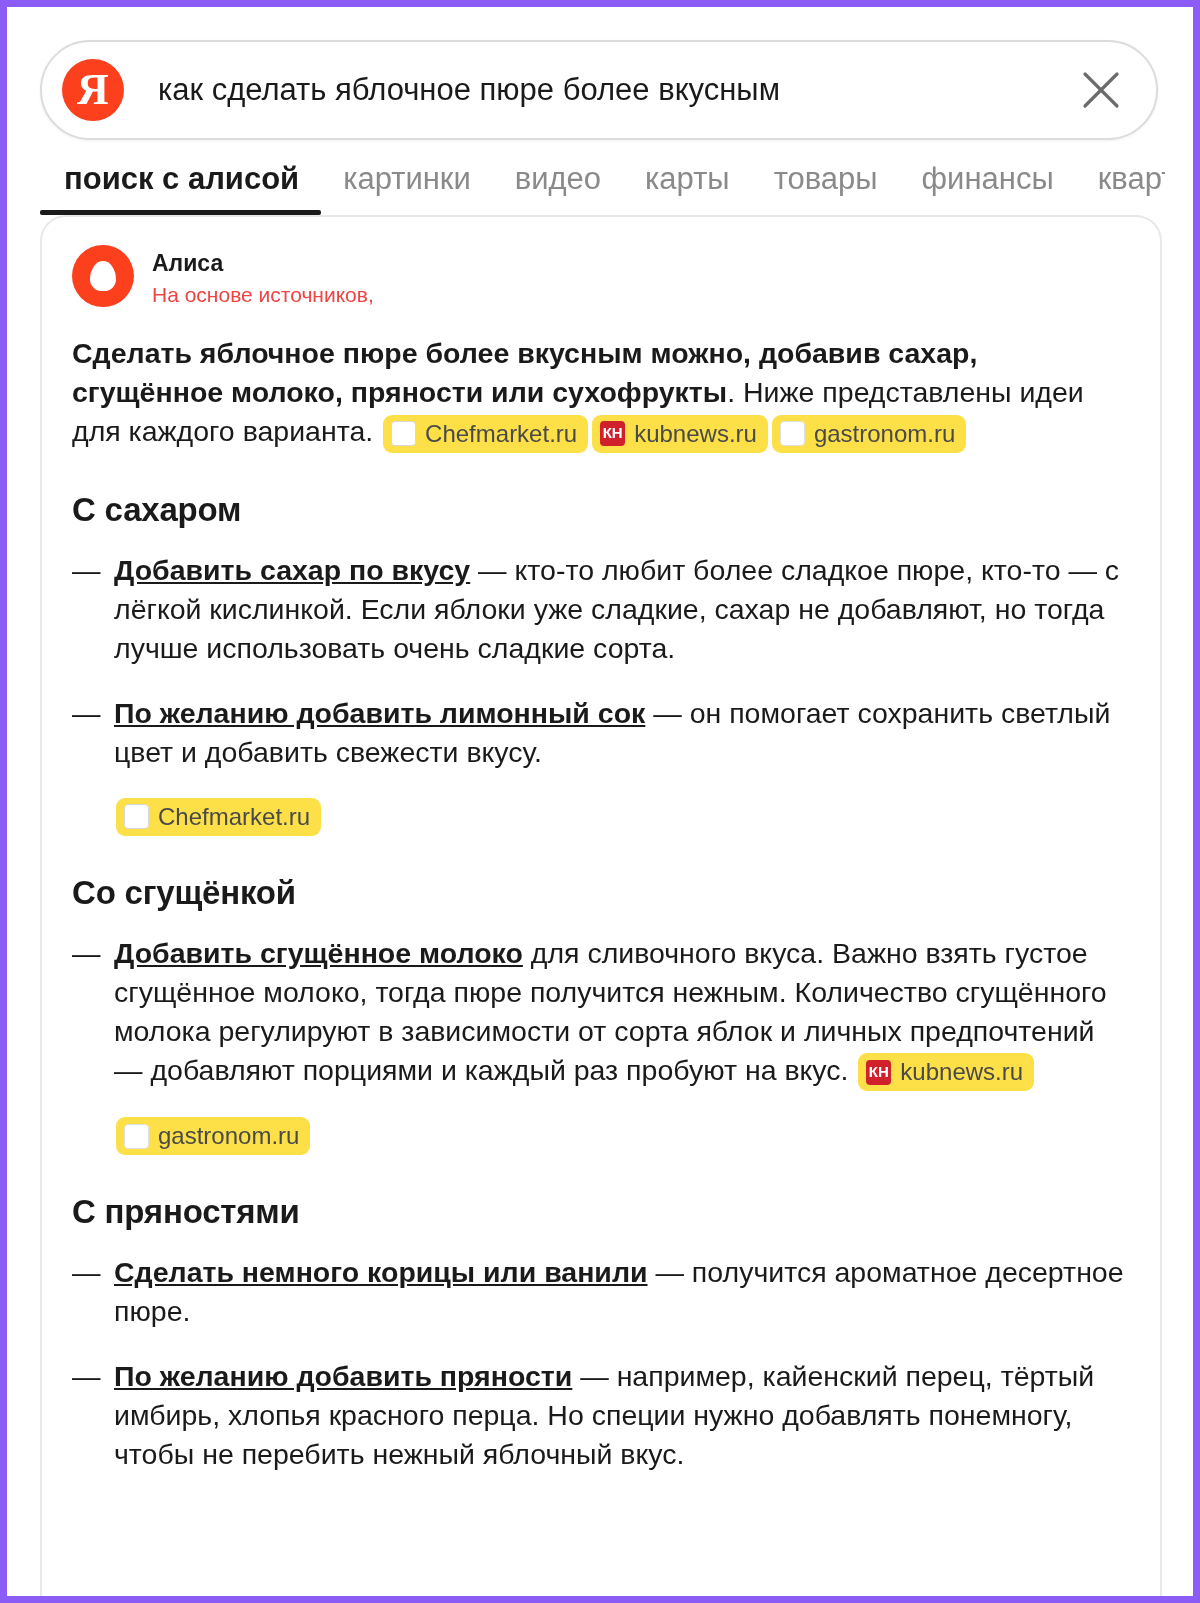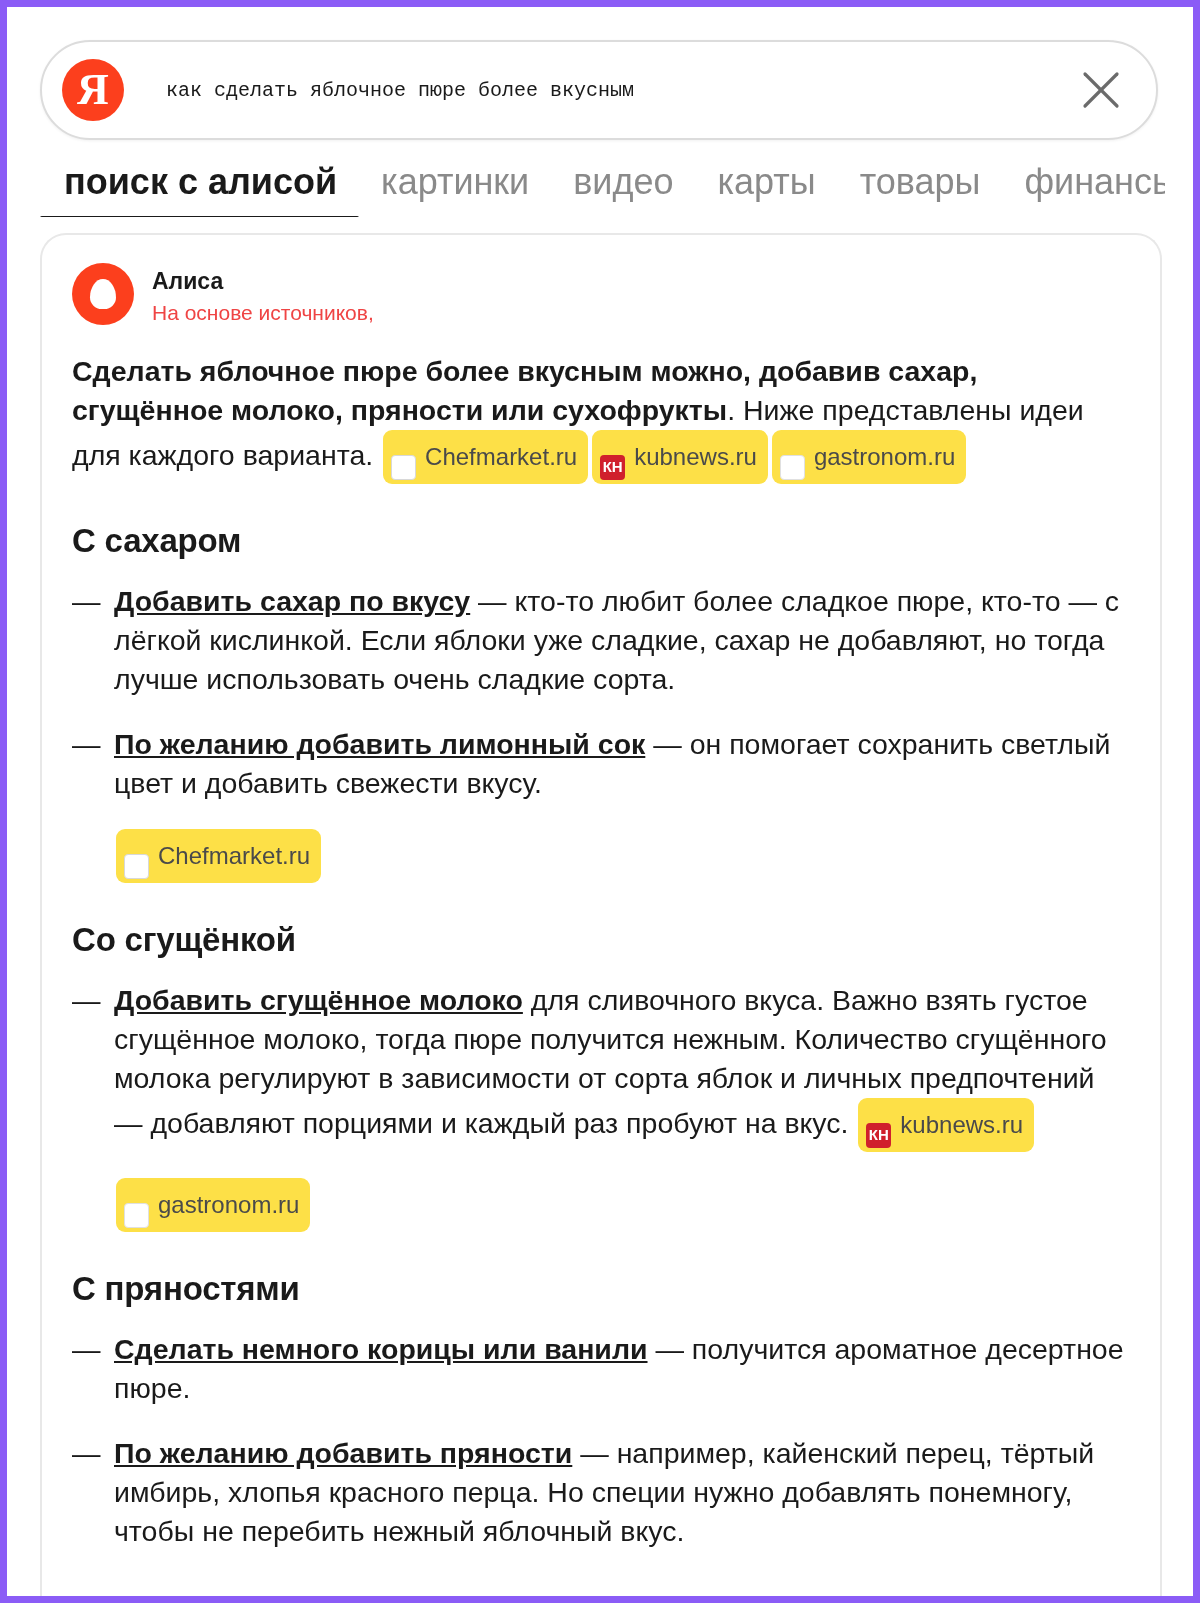--- a/index.html
+++ b/index.html
@@ -44,24 +44,24 @@
     align-items: center;
     justify-content: center;
     margin-left: 20px;
     flex: 0 0 auto;
     line-height: 1;
   }
   .search-input {
     flex: 1 1 auto;
     border: none;
     outline: none;
-    font-size: 20px;
-    color: #1a1a1a;
-    margin-left: 40px;
-    font-family: Liberation Mono, monospace;
+    font-size: 31px;
+    color: #1a1a1a;
+    margin-left: 32px;
+    font-family: Liberation Sans, sans-serif;
     background: transparent;
   }
   .clear-btn {
     width: 70px;
     height: 70px;
     margin-right: 20px;
     flex: 0 0 auto;
     display: flex;
     align-items: center;
     justify-content: center;
@@ -76,21 +76,21 @@
     top: 148px;
     width: 1125px;
     height: 62px;
     display: flex;
     align-items: flex-start;
     gap: 0;
     white-space: nowrap;
     overflow: hidden;
   }
   .tab {
-    font-size: 36px;
+    font-size: 31px;
     color: #8a8a8a;
     padding: 6px 22px 18px 22px;
     cursor: pointer;
     position: relative;
   }
   .tab:first-child { padding-left: 24px; }
   .tab.active {
     color: #1a1a1a;
     font-weight: bold;
   }
@@ -102,21 +102,21 @@
     bottom: 0;
     height: 5px;
     background: #1a1a1a;
     border-radius: 2px;
   }
 
   
   .card {
     position: absolute;
     left: 33px;
-    top: 226px;
+    top: 208px;
     width: 1122px;
     bottom: 0;
     background: #ffffff;
     border: 2px solid #e8e8e8;
     border-bottom: none;
     border-radius: 26px 26px 0 0;
     padding: 28px 30px 0 30px;
     overflow: hidden;
   }
   .assistant {
@@ -229,21 +229,20 @@
     height: 25px;
     border-radius: 4px;
     flex: 0 0 auto;
     display: inline-flex;
     align-items: center;
     justify-content: center;
     font-size: 15px;
     font-weight: bold;
     color: #ffffff;
     font-family: "Liberation Sans", sans-serif;
-    margin-top: 21px;
   }
   .fav-chef { background: #ffffff; color: #2bb14a; border: 1px solid #d8d8d8; font-size: 16px; }
   .fav-kub  { background: #d0202c; color: #ffffff; font-size: 13px; }
   .fav-gas  { background: #ffffff; color: #8dc63f; border: 1px solid #e0e0e0; font-size: 17px; }
 
   .srcrow { margin: 10px 0 0 0; }
   .srcrow .src { margin-right: 10px; }
   .indent-src { padding-left: 42px; }
 </style>
 </head>

